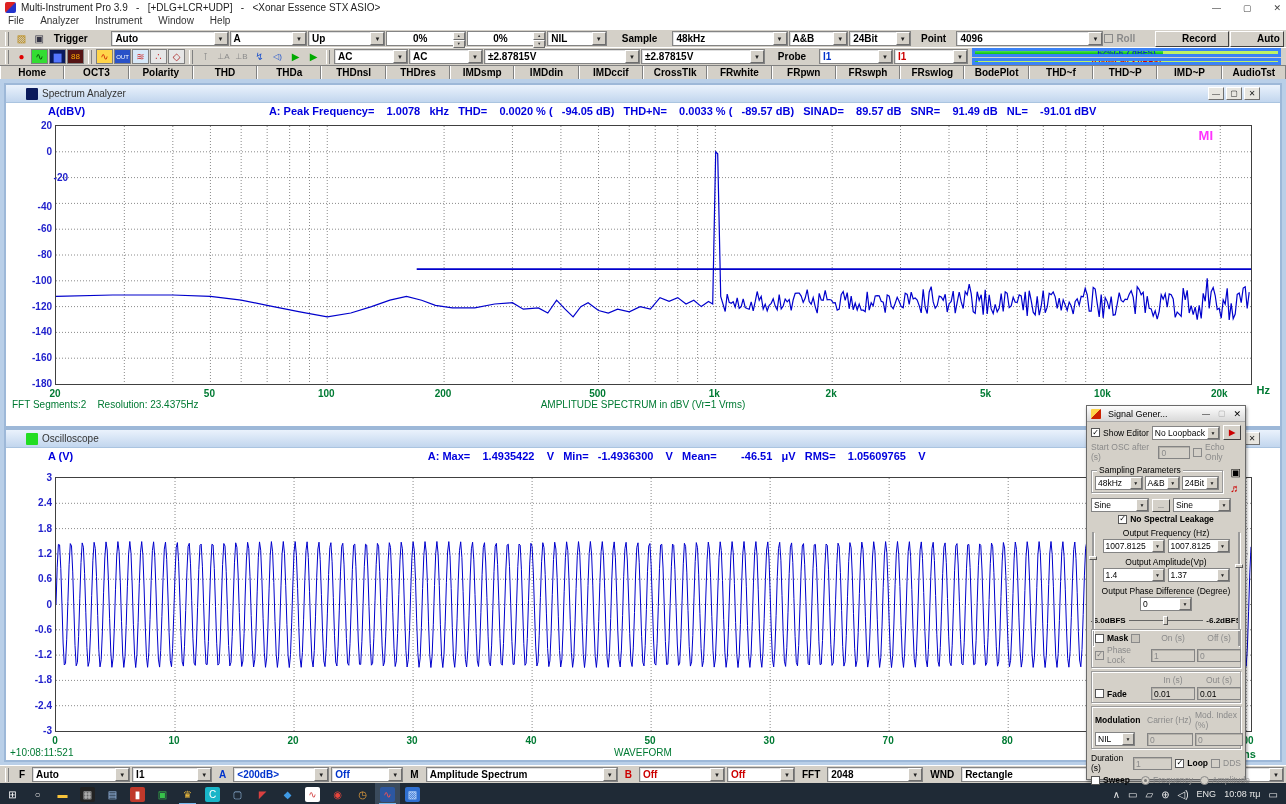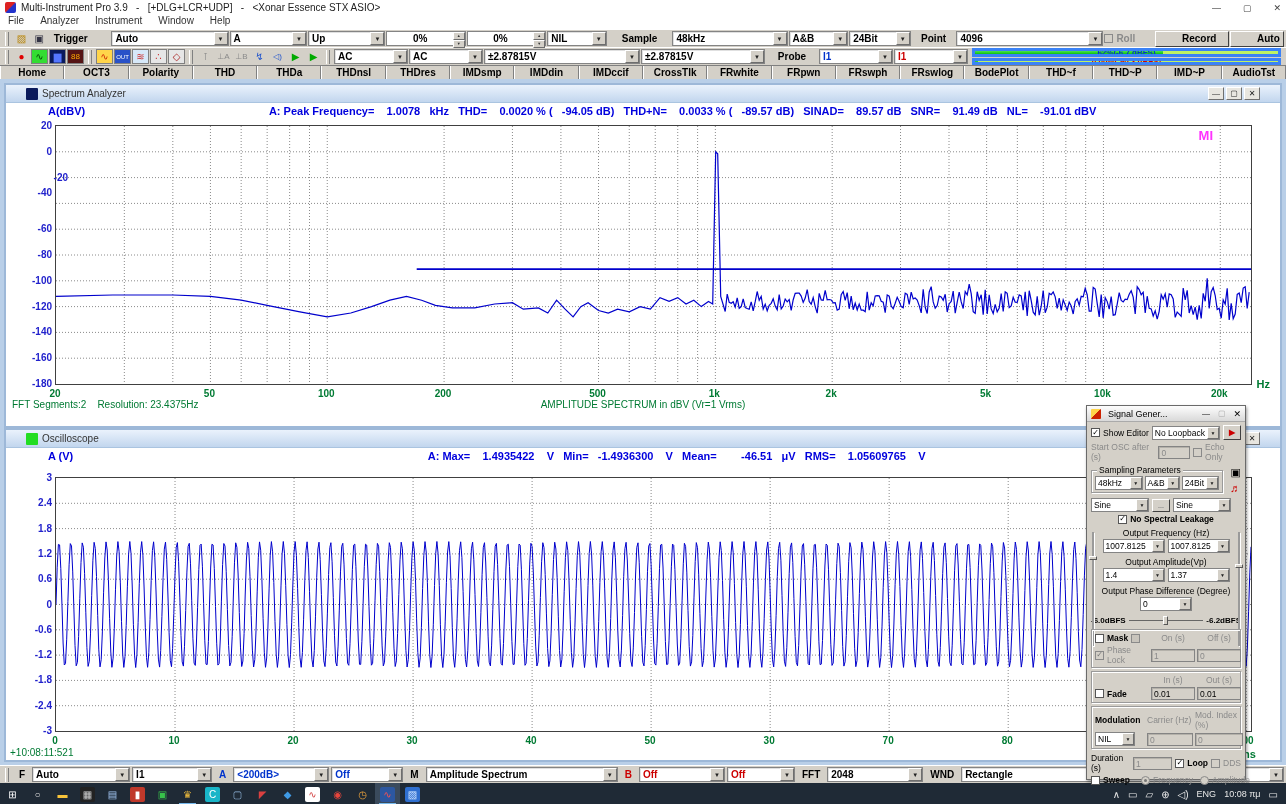--- a/index.html
+++ b/index.html
@@ -299,25 +299,25 @@
             <line x1="0" y1="180.6" x2="1195" y2="180.6" stroke="#8a8a8a" stroke-width="1" stroke-dasharray="1 2"></line>
             <line x1="0" y1="206.4" x2="1195" y2="206.4" stroke="#8a8a8a" stroke-width="1" stroke-dasharray="1 2"></line>
             <line x1="0" y1="232.20000000000002" x2="1195" y2="232.20000000000002" stroke="#8a8a8a" stroke-width="1" stroke-dasharray="1 2"></line>
             <polyline points="0.0,170.3 56.7,169.0 116.8,169.0 154.4,170.3 185.2,174.2 211.1,179.3 243.9,185.8 271.3,190.9 294.8,187.0 315.5,180.6 333.9,174.2 350.5,170.3 365.6,174.2 379.4,179.3 396.3,181.9 418.8,181.9 438.7,178.0 456.4,176.7 467.3,183.2 482.4,181.9 491.8,187.0 500.6,174.2 509.1,183.2 517.1,190.9 524.8,180.6 532.1,176.7 542.5,184.5 552.3,187.0 561.6,183.2 573.3,185.8 584.1,180.6 594.4,183.2 604.0,171.6 613.1,175.4 621.7,171.6 630.0,178.0 637.8,174.2 645.3,180.6 652.5,175.4 656.7,178.0 659.7,25.8 661.7,27.8 664.7,170.3 669.2,185.5 671.2,168.1 673.2,176.3 675.2,177.3 677.2,175.8 679.2,181.2 681.2,171.9 683.2,182.3 685.2,180.6 687.2,172.8 689.2,181.5 691.2,182.5 693.2,183.3 695.2,175.8 697.2,184.8 699.2,175.7 701.2,165.5 703.2,174.3 705.2,170.4 707.2,183.0 709.2,178.2 711.2,184.8 713.2,179.3 715.2,177.3 717.2,172.7 719.2,180.1 721.2,183.9 723.2,168.5 725.2,182.9 727.2,180.0 729.2,173.0 731.2,175.8 733.2,173.6 735.2,184.5 737.2,173.7 739.2,167.3 741.2,167.1 743.2,167.1 745.2,170.1 747.2,176.4 749.2,172.1 751.2,163.7 753.2,175.5 755.2,178.2 757.2,171.7 759.2,180.7 761.2,187.1 763.2,167.3 765.2,173.9 767.2,174.2 769.2,164.3 771.2,173.8 773.2,173.5 775.2,174.0 777.2,176.8 779.2,176.6 781.2,184.2 783.2,183.1 785.2,168.8 787.2,165.5 789.2,174.3 791.2,166.6 793.2,182.8 795.2,170.1 797.2,183.7 799.2,177.2 801.2,184.0 803.2,178.1 805.2,184.2 807.2,184.2 809.2,185.7 811.2,165.7 813.2,184.2 815.2,176.8 817.2,179.8 819.2,170.0 821.2,169.7 823.2,169.8 825.2,175.3 827.2,176.1 829.2,186.6 831.2,169.0 833.2,170.2 835.2,180.1 837.2,182.7 839.2,177.3 841.2,171.3 843.2,175.5 845.2,180.6 847.2,181.7 849.2,167.2 851.2,168.4 853.2,178.3 855.2,166.2 857.2,172.9 859.2,172.0 861.2,174.0 863.2,179.6 865.2,186.9 867.2,163.2 869.2,181.3 871.2,187.5 873.2,166.0 875.2,160.7 877.2,175.9 879.2,182.2 881.2,179.5 883.2,170.1 885.2,171.0 887.2,174.3 889.2,168.2 891.2,186.0 893.2,177.7 895.2,175.4 897.2,165.0 899.2,187.1 901.2,176.1 903.2,166.0 905.2,175.9 907.2,182.5 909.2,165.5 911.2,168.9 913.2,158.2 915.2,167.6 917.2,185.6 919.2,187.3 921.2,165.7 923.2,174.3 925.2,168.8 927.2,188.6 929.2,163.8 931.2,187.9 933.2,168.9 935.2,182.9 937.2,187.5 939.2,178.4 941.2,185.8 943.2,182.1 945.2,167.6 947.2,185.5 949.2,165.9 951.2,167.3 953.2,181.7 955.2,180.0 957.2,171.3 959.2,176.2 961.2,176.3 963.2,168.9 965.2,169.9 967.2,184.1 969.2,165.9 971.2,190.0 973.2,164.7 975.2,174.6 977.2,186.2 979.2,188.9 981.2,170.4 983.2,189.1 985.2,180.5 987.2,164.5 989.2,186.7 991.2,181.2 993.2,167.3 995.2,168.7 997.2,166.0 999.2,170.8 1001.2,182.4 1003.2,172.0 1005.2,184.4 1007.2,173.8 1009.2,178.9 1011.2,184.4 1013.2,176.1 1015.2,180.0 1017.2,188.0 1019.2,175.5 1021.2,172.9 1023.2,179.2 1025.2,170.3 1027.2,170.8 1029.2,162.3 1031.2,168.7 1033.2,185.1 1035.2,185.1 1037.2,161.4 1039.2,163.0 1041.2,177.3 1043.2,190.9 1045.2,168.6 1047.2,192.0 1049.2,171.6 1051.2,175.6 1053.2,183.2 1055.2,170.6 1057.2,189.2 1059.2,188.7 1061.2,178.2 1063.2,166.7 1065.2,174.4 1067.2,175.9 1069.2,173.1 1071.2,173.6 1073.2,168.3 1075.2,164.7 1077.2,171.1 1079.2,188.0 1081.2,160.8 1083.2,163.6 1085.2,168.7 1087.2,166.2 1089.2,187.0 1091.2,170.2 1093.2,182.3 1095.2,182.9 1097.2,190.0 1099.2,184.8 1101.2,193.2 1103.2,185.3 1105.2,168.7 1107.2,173.1 1109.2,167.8 1111.2,181.1 1113.2,167.9 1115.2,168.8 1117.2,172.9 1119.2,191.4 1121.2,186.0 1123.2,188.1 1125.2,190.3 1127.2,162.1 1129.2,173.9 1131.2,164.4 1133.2,187.0 1135.2,179.7 1137.2,188.6 1139.2,181.2 1141.2,193.7 1143.2,179.3 1145.2,192.5 1147.2,167.3 1149.2,175.3 1151.2,152.2 1153.2,182.5 1155.2,165.7 1157.2,161.5 1159.2,169.5 1161.2,183.6 1163.2,182.3 1165.2,192.1 1167.2,174.0 1169.2,178.2 1171.2,162.4 1173.2,193.9 1175.2,177.4 1177.2,192.7 1179.2,188.0 1181.2,168.4 1183.2,167.0 1185.2,176.6 1187.2,162.0 1189.2,160.7 1191.2,182.5 1193.2,166.1" fill="none" stroke="#0000cc" stroke-width="1.2"></polyline>
             <line x1="360.69835695907636" y1="143.19000000000003" x2="1195" y2="143.19000000000003" stroke="#0000cc" stroke-width="1.8"></line>
           </svg>
         <span class="wm" style="right:38px;top:2px">MI</span>
       </div>
       <span class="gfoot" style="left:6px;top:314px">FFT Segments:2    Resolution: 23.4375Hz</span>
       <span class="gfoot" style="left:0;right:0;top:314px;text-align:center">AMPLITUDE SPECTRUM in dBV (Vr=1 Vrms)</span>
-      <span class="unit" style="right:10px;top:293px">Hz</span>
+      <span class="unit" style="right:10px;top:299px">Hz</span>
     <span class="ytick" style="left: 2px; top: 35px;">20</span>
         <span class="ytick" style="left: 2px; top: 60.8px;">0</span>
         <span class="ytick" style="left: 18px; top: 86.6px;">-20</span>
-        <span class="ytick" style="left: 2px; top: 102px;">-40</span>
+        <span class="ytick" style="left: 2px; top: 116px;">-40</span>
         <span class="ytick" style="left: 2px; top: 138.2px;">-60</span>
         <span class="ytick" style="left: 2px; top: 164px;">-80</span>
         <span class="ytick" style="left: 2px; top: 189.8px;">-100</span>
         <span class="ytick" style="left: 2px; top: 215.6px;">-120</span>
         <span class="ytick" style="left: 2px; top: 241.4px;">-140</span>
         <span class="ytick" style="left: 2px; top: 267.2px;">-160</span>
         <span class="ytick" style="left: 2px; top: 293px;">-180</span>
         <span class="xtick" style="left: 31px; top: 303px;">20</span>
         <span class="xtick" style="left: 185.437px; top: 303px;">50</span>
         <span class="xtick" style="left: 302.263px; top: 303px;">100</span>
@@ -362,20 +362,21 @@
             <line x1="0" y1="101.19999999999999" x2="1195" y2="101.19999999999999" stroke="#8a8a8a" stroke-width="1" stroke-dasharray="1 2"></line>
             <line x1="0" y1="126.5" x2="1195" y2="126.5" stroke="#8a8a8a" stroke-width="1" stroke-dasharray="1 2"></line>
             <line x1="0" y1="151.79999999999998" x2="1195" y2="151.79999999999998" stroke="#8a8a8a" stroke-width="1" stroke-dasharray="1 2"></line>
             <line x1="0" y1="177.10000000000002" x2="1195" y2="177.10000000000002" stroke="#8a8a8a" stroke-width="1" stroke-dasharray="1 2"></line>
             <line x1="0" y1="202.39999999999998" x2="1195" y2="202.39999999999998" stroke="#8a8a8a" stroke-width="1" stroke-dasharray="1 2"></line>
             <line x1="0" y1="227.70000000000002" x2="1195" y2="227.70000000000002" stroke="#8a8a8a" stroke-width="1" stroke-dasharray="1 2"></line>
             <polyline points="0.0,126.5 1.2,89.2 2.4,66.4 3.6,66.9 4.8,90.5 6.0,128.0 7.1,165.0 8.3,187.0 9.5,185.6 10.7,161.2 11.9,123.4 13.1,86.8 14.3,65.6 15.5,68.0 16.7,93.1 17.9,131.1 19.0,167.4 20.2,187.8 21.4,184.4 22.6,158.6 23.8,120.3 25.0,84.4 26.2,64.9 27.4,69.2 28.6,95.7 29.8,134.2 30.9,169.7 32.1,188.4 33.3,183.2 34.5,155.9 35.7,117.3 36.9,82.2 38.1,64.3 39.3,70.5 40.5,98.5 41.7,137.3 42.8,171.9 44.0,188.9 45.2,181.7 46.4,153.1 47.6,114.2 48.8,80.0 50.0,63.9 51.2,72.0 52.4,101.3 53.6,140.3 54.8,174.0 55.9,189.3 57.1,180.2 58.3,150.3 59.5,111.2 60.7,78.0 61.9,63.6 63.1,73.6 64.3,104.1 65.5,143.3 66.7,176.0 67.8,189.4 69.0,178.5 70.2,147.4 71.4,108.2 72.6,76.1 73.8,63.5 75.0,75.4 76.2,107.0 77.4,146.3 78.6,177.8 79.7,189.5 80.9,176.7 82.1,144.5 83.3,105.3 84.5,74.3 85.7,63.6 86.9,77.2 88.1,110.0 89.3,149.2 90.5,179.5 91.6,189.3 92.8,174.8 94.0,141.5 95.2,102.4 96.4,72.6 97.6,63.8 98.8,79.2 100.0,113.0 101.2,152.0 102.4,181.1 103.6,189.1 104.7,172.7 105.9,138.5 107.1,99.6 108.3,71.1 109.5,64.1 110.7,81.3 111.9,116.0 113.1,154.8 114.3,182.6 115.5,188.7 116.6,170.6 117.8,135.4 119.0,96.8 120.2,69.7 121.4,64.6 122.6,83.5 123.8,119.1 125.0,157.5 126.2,183.9 127.4,188.1 128.5,168.3 129.7,132.4 130.9,94.1 132.1,68.4 133.3,65.3 134.5,85.8 135.7,122.2 136.9,160.2 138.1,185.1 139.3,187.4 140.4,166.0 141.6,129.3 142.8,91.5 144.0,67.3 145.2,66.1 146.4,88.2 147.6,125.3 148.8,162.8 150.0,186.2 151.2,186.5 152.4,163.5 153.5,126.2 154.7,89.0 155.9,66.3 157.1,67.0 158.3,90.7 159.5,128.4 160.7,165.2 161.9,187.1 163.1,185.5 164.3,161.0 165.4,123.1 166.6,86.5 167.8,65.5 169.0,68.1 170.2,93.3 171.4,131.4 172.6,167.6 173.8,187.9 175.0,184.3 176.2,158.3 177.3,120.0 178.5,84.2 179.7,64.8 180.9,69.3 182.1,96.0 183.3,134.5 184.5,169.9 185.7,188.5 186.9,183.0 188.1,155.6 189.2,117.0 190.4,82.0 191.6,64.3 192.8,70.7 194.0,98.7 195.2,137.6 196.4,172.1 197.6,189.0 198.8,181.6 200.0,152.9 201.2,113.9 202.3,79.8 203.5,63.9 204.7,72.2 205.9,101.5 207.1,140.6 208.3,174.2 209.5,189.3 210.7,180.0 211.9,150.0 213.1,110.9 214.2,77.8 215.4,63.6 216.6,73.8 217.8,104.4 219.0,143.6 220.2,176.1 221.4,189.4 222.6,178.3 223.8,147.1 225.0,107.9 226.1,75.9 227.3,63.5 228.5,75.6 229.7,107.3 230.9,146.5 232.1,178.0 233.3,189.5 234.5,176.5 235.7,144.2 236.9,105.0 238.0,74.1 239.2,63.6 240.4,77.4 241.6,110.3 242.8,149.5 244.0,179.7 245.2,189.3 246.4,174.6 247.6,141.2 248.8,102.1 250.0,72.5 251.1,63.8 252.3,79.4 253.5,113.3 254.7,152.3 255.9,181.3 257.1,189.0 258.3,172.5 259.5,138.2 260.7,99.3 261.9,71.0 263.0,64.2 264.2,81.5 265.4,116.3 266.6,155.1 267.8,182.8 269.0,188.6 270.2,170.4 271.4,135.1 272.6,96.5 273.8,69.6 274.9,64.7 276.1,83.8 277.3,119.4 278.5,157.8 279.7,184.1 280.9,188.0 282.1,168.1 283.3,132.1 284.5,93.9 285.7,68.3 286.8,65.3 288.0,86.1 289.2,122.5 290.4,160.5 291.6,185.3 292.8,187.3 294.0,165.7 295.2,129.0 296.4,91.3 297.6,67.2 298.8,66.1 299.9,88.5 301.1,125.6 302.3,163.0 303.5,186.3 304.7,186.4 305.9,163.3 307.1,125.9 308.3,88.7 309.5,66.2 310.7,67.1 311.8,91.0 313.0,128.7 314.2,165.5 315.4,187.2 316.6,185.4 317.8,160.7 319.0,122.8 320.2,86.3 321.4,65.4 322.6,68.2 323.7,93.6 324.9,131.7 326.1,167.9 327.3,187.9 328.5,184.2 329.7,158.1 330.9,119.7 332.1,84.0 333.3,64.7 334.5,69.4 335.6,96.3 336.8,134.8 338.0,170.1 339.2,188.5 340.4,182.9 341.6,155.4 342.8,116.6 344.0,81.8 345.2,64.2 346.4,70.8 347.5,99.0 348.7,137.9 349.9,172.3 351.1,189.0 352.3,181.4 353.5,152.6 354.7,113.6 355.9,79.6 357.1,63.8 358.3,72.3 359.5,101.8 360.6,140.9 361.8,174.4 363.0,189.3 364.2,179.9 365.4,149.7 366.6,110.6 367.8,77.6 369.0,63.6 370.2,74.0 371.4,104.7 372.5,143.9 373.7,176.3 374.9,189.5 376.1,178.2 377.3,146.8 378.5,107.6 379.7,75.7 380.9,63.5 382.1,75.7 383.3,107.6 384.4,146.8 385.6,178.2 386.8,189.5 388.0,176.3 389.2,143.9 390.4,104.7 391.6,74.0 392.8,63.6 394.0,77.6 395.2,110.6 396.3,149.7 397.5,179.9 398.7,189.3 399.9,174.4 401.1,140.9 402.3,101.8 403.5,72.3 404.7,63.8 405.9,79.6 407.1,113.6 408.3,152.6 409.4,181.4 410.6,189.0 411.8,172.3 413.0,137.9 414.2,99.0 415.4,70.8 416.6,64.2 417.8,81.8 419.0,116.6 420.2,155.4 421.3,182.9 422.5,188.5 423.7,170.1 424.9,134.8 426.1,96.3 427.3,69.4 428.5,64.7 429.7,84.0 430.9,119.7 432.1,158.1 433.2,184.2 434.4,187.9 435.6,167.9 436.8,131.7 438.0,93.6 439.2,68.2 440.4,65.4 441.6,86.3 442.8,122.8 444.0,160.7 445.1,185.4 446.3,187.2 447.5,165.5 448.7,128.7 449.9,91.0 451.1,67.1 452.3,66.2 453.5,88.7 454.7,125.9 455.9,163.3 457.1,186.4 458.2,186.3 459.4,163.0 460.6,125.6 461.8,88.5 463.0,66.1 464.2,67.2 465.4,91.3 466.6,129.0 467.8,165.7 469.0,187.3 470.1,185.3 471.3,160.5 472.5,122.5 473.7,86.1 474.9,65.3 476.1,68.3 477.3,93.9 478.5,132.1 479.7,168.1 480.9,188.0 482.0,184.1 483.2,157.8 484.4,119.4 485.6,83.8 486.8,64.7 488.0,69.6 489.2,96.5 490.4,135.1 491.6,170.4 492.8,188.6 493.9,182.8 495.1,155.1 496.3,116.3 497.5,81.5 498.7,64.2 499.9,71.0 501.1,99.3 502.3,138.2 503.5,172.5 504.7,189.0 505.9,181.3 507.0,152.3 508.2,113.3 509.4,79.4 510.6,63.8 511.8,72.5 513.0,102.1 514.2,141.2 515.4,174.6 516.6,189.3 517.8,179.7 518.9,149.5 520.1,110.3 521.3,77.4 522.5,63.6 523.7,74.1 524.9,105.0 526.1,144.2 527.3,176.5 528.5,189.5 529.7,178.0 530.8,146.5 532.0,107.3 533.2,75.6 534.4,63.5 535.6,75.9 536.8,107.9 538.0,147.1 539.2,178.3 540.4,189.4 541.6,176.1 542.7,143.6 543.9,104.4 545.1,73.8 546.3,63.6 547.5,77.8 548.7,110.9 549.9,150.0 551.1,180.0 552.3,189.3 553.5,174.2 554.7,140.6 555.8,101.5 557.0,72.2 558.2,63.9 559.4,79.8 560.6,113.9 561.8,152.9 563.0,181.6 564.2,189.0 565.4,172.1 566.6,137.6 567.7,98.7 568.9,70.7 570.1,64.3 571.3,82.0 572.5,117.0 573.7,155.6 574.9,183.0 576.1,188.5 577.3,169.9 578.5,134.5 579.6,96.0 580.8,69.3 582.0,64.8 583.2,84.2 584.4,120.0 585.6,158.3 586.8,184.3 588.0,187.9 589.2,167.6 590.4,131.4 591.5,93.3 592.7,68.1 593.9,65.5 595.1,86.5 596.3,123.1 597.5,161.0 598.7,185.5 599.9,187.1 601.1,165.2 602.3,128.4 603.5,90.7 604.6,67.0 605.8,66.3 607.0,89.0 608.2,126.2 609.4,163.5 610.6,186.5 611.8,186.2 613.0,162.8 614.2,125.3 615.4,88.2 616.5,66.1 617.7,67.3 618.9,91.5 620.1,129.3 621.3,166.0 622.5,187.4 623.7,185.1 624.9,160.2 626.1,122.2 627.3,85.8 628.4,65.3 629.6,68.4 630.8,94.1 632.0,132.4 633.2,168.3 634.4,188.1 635.6,183.9 636.8,157.5 638.0,119.1 639.2,83.5 640.3,64.6 641.5,69.7 642.7,96.8 643.9,135.4 645.1,170.6 646.3,188.7 647.5,182.6 648.7,154.8 649.9,116.0 651.1,81.3 652.3,64.1 653.4,71.1 654.6,99.6 655.8,138.5 657.0,172.7 658.2,189.1 659.4,181.1 660.6,152.0 661.8,113.0 663.0,79.2 664.2,63.8 665.3,72.6 666.5,102.4 667.7,141.5 668.9,174.8 670.1,189.3 671.3,179.5 672.5,149.2 673.7,110.0 674.9,77.2 676.1,63.6 677.2,74.3 678.4,105.3 679.6,144.5 680.8,176.7 682.0,189.5 683.2,177.8 684.4,146.3 685.6,107.0 686.8,75.4 688.0,63.5 689.1,76.1 690.3,108.2 691.5,147.4 692.7,178.5 693.9,189.4 695.1,176.0 696.3,143.3 697.5,104.1 698.7,73.6 699.9,63.6 701.1,78.0 702.2,111.2 703.4,150.3 704.6,180.2 705.8,189.3 707.0,174.0 708.2,140.3 709.4,101.3 710.6,72.0 711.8,63.9 713.0,80.0 714.1,114.2 715.3,153.1 716.5,181.7 717.7,188.9 718.9,171.9 720.1,137.3 721.3,98.5 722.5,70.5 723.7,64.3 724.9,82.2 726.0,117.3 727.2,155.9 728.4,183.2 729.6,188.4 730.8,169.7 732.0,134.2 733.2,95.7 734.4,69.2 735.6,64.9 736.8,84.4 737.9,120.3 739.1,158.6 740.3,184.4 741.5,187.8 742.7,167.4 743.9,131.1 745.1,93.1 746.3,68.0 747.5,65.6 748.7,86.8 749.9,123.4 751.0,161.2 752.2,185.6 753.4,187.0 754.6,165.0 755.8,128.0 757.0,90.5 758.2,66.9 759.4,66.4 760.6,89.2 761.8,126.5 762.9,163.8 764.1,186.6 765.3,186.1 766.5,162.5 767.7,125.0 768.9,88.0 770.1,66.0 771.3,67.4 772.5,91.8 773.7,129.6 774.8,166.2 776.0,187.4 777.2,185.0 778.4,159.9 779.6,121.9 780.8,85.6 782.0,65.2 783.2,68.6 784.4,94.4 785.6,132.7 786.7,168.6 787.9,188.1 789.1,183.8 790.3,157.3 791.5,118.8 792.7,83.3 793.9,64.6 795.1,69.8 796.3,97.1 797.5,135.7 798.7,170.8 799.8,188.7 801.0,182.5 802.2,154.5 803.4,115.7 804.6,81.1 805.8,64.1 807.0,71.3 808.2,99.9 809.4,138.8 810.6,173.0 811.7,189.1 812.9,181.0 814.1,151.7 815.3,112.7 816.5,79.0 817.7,63.7 818.9,72.8 820.1,102.7 821.3,141.8 822.5,175.0 823.6,189.4 824.8,179.4 826.0,148.9 827.2,109.7 828.4,77.0 829.6,63.6 830.8,74.5 832.0,105.6 833.2,144.8 834.4,176.9 835.5,189.5 836.7,177.6 837.9,146.0 839.1,106.7 840.3,75.2 841.5,63.5 842.7,76.3 843.9,108.5 845.1,147.7 846.3,178.7 847.5,189.4 848.6,175.8 849.8,143.0 851.0,103.8 852.2,73.5 853.4,63.7 854.6,78.2 855.8,111.5 857.0,150.6 858.2,180.4 859.4,189.2 860.5,173.8 861.7,140.0 862.9,101.0 864.1,71.9 865.3,63.9 866.5,80.3 867.7,114.5 868.9,153.4 870.1,181.9 871.3,188.9 872.4,171.7 873.6,137.0 874.8,98.2 876.0,70.4 877.2,64.3 878.4,82.4 879.6,117.6 880.8,156.2 882.0,183.3 883.2,188.4 884.3,169.5 885.5,133.9 886.7,95.5 887.9,69.1 889.1,64.9 890.3,84.7 891.5,120.6 892.7,158.9 893.9,184.6 895.1,187.7 896.2,167.2 897.4,130.8 898.6,92.8 899.8,67.9 901.0,65.6 902.2,87.0 903.4,123.7 904.6,161.5 905.8,185.7 907.0,186.9 908.2,164.8 909.3,127.7 910.5,90.2 911.7,66.8 912.9,66.5 914.1,89.5 915.3,126.8 916.5,164.0 917.7,186.7 918.9,186.0 920.1,162.3 921.2,124.6 922.4,87.8 923.6,65.9 924.8,67.5 926.0,92.0 927.2,129.9 928.4,166.5 929.6,187.5 930.8,184.9 932.0,159.7 933.1,121.6 934.3,85.4 935.5,65.1 936.7,68.7 937.9,94.7 939.1,133.0 940.3,168.8 941.5,188.2 942.7,183.7 943.9,157.0 945.0,118.5 946.2,83.1 947.4,64.5 948.6,70.0 949.8,97.4 951.0,136.0 952.2,171.0 953.4,188.7 954.6,182.3 955.8,154.3 957.0,115.4 958.1,80.9 959.3,64.0 960.5,71.4 961.7,100.1 962.9,139.1 964.1,173.2 965.3,189.1 966.5,180.8 967.7,151.5 968.9,112.4 970.0,78.8 971.2,63.7 972.4,73.0 973.6,103.0 974.8,142.1 976.0,175.2 977.2,189.4 978.4,179.2 979.6,148.6 980.8,109.4 981.9,76.9 983.1,63.6 984.3,74.7 985.5,105.9 986.7,145.1 987.9,177.1 989.1,189.5 990.3,177.4 991.5,145.7 992.7,106.5 993.8,75.0 995.0,63.5 996.2,76.5 997.4,108.8 998.6,148.0 999.8,178.9 1001.0,189.4 1002.2,175.6 1003.4,142.7 1004.6,103.5 1005.8,73.3 1006.9,63.7 1008.1,78.4 1009.3,111.8 1010.5,150.9 1011.7,180.5 1012.9,189.2 1014.1,173.6 1015.3,139.7 1016.5,100.7 1017.7,71.7 1018.8,64.0 1020.0,80.5 1021.2,114.8 1022.4,153.7 1023.6,182.0 1024.8,188.8 1026.0,171.5 1027.2,136.7 1028.4,97.9 1029.6,70.2 1030.7,64.4 1031.9,82.6 1033.1,117.9 1034.3,156.5 1035.5,183.4 1036.7,188.3 1037.9,169.2 1039.1,133.6 1040.3,95.2 1041.5,68.9 1042.6,65.0 1043.8,84.9 1045.0,120.9 1046.2,159.1 1047.4,184.7 1048.6,187.7 1049.8,166.9 1051.0,130.5 1052.2,92.5 1053.4,67.7 1054.6,65.7 1055.7,87.3 1056.9,124.0 1058.1,161.7 1059.3,185.8 1060.5,186.9 1061.7,164.5 1062.9,127.4 1064.1,90.0 1065.3,66.7 1066.5,66.6 1067.6,89.7 1068.8,127.1 1070.0,164.3 1071.2,186.8 1072.4,185.9 1073.6,162.0 1074.8,124.3 1076.0,87.5 1077.2,65.8 1078.4,67.6 1079.5,92.3 1080.7,130.2 1081.9,166.7 1083.1,187.6 1084.3,184.8 1085.5,159.4 1086.7,121.3 1087.9,85.1 1089.1,65.1 1090.3,68.8 1091.4,94.9 1092.6,133.3 1093.8,169.0 1095.0,188.3 1096.2,183.6 1097.4,156.7 1098.6,118.2 1099.8,82.9 1101.0,64.5 1102.2,70.1 1103.4,97.6 1104.5,136.4 1105.7,171.2 1106.9,188.8 1108.1,182.2 1109.3,154.0 1110.5,115.1 1111.7,80.7 1112.9,64.0 1114.1,71.6 1115.3,100.4 1116.4,139.4 1117.6,173.4 1118.8,189.2 1120.0,180.7 1121.2,151.2 1122.4,112.1 1123.6,78.6 1124.8,63.7 1126.0,73.1 1127.2,103.3 1128.3,142.4 1129.5,175.4 1130.7,189.4 1131.9,179.0 1133.1,148.3 1134.3,109.1 1135.5,76.7 1136.7,63.5 1137.9,74.8 1139.1,106.2 1140.2,145.4 1141.4,177.3 1142.6,189.5 1143.8,177.3 1145.0,145.4 1146.2,106.2 1147.4,74.8 1148.6,63.5 1149.8,76.7 1151.0,109.1 1152.2,148.3 1153.3,179.0 1154.5,189.4 1155.7,175.4 1156.9,142.4 1158.1,103.3 1159.3,73.1 1160.5,63.7 1161.7,78.6 1162.9,112.1 1164.1,151.2 1165.2,180.7 1166.4,189.2 1167.6,173.4 1168.8,139.4 1170.0,100.4 1171.2,71.6 1172.4,64.0 1173.6,80.7 1174.8,115.1 1176.0,154.0 1177.1,182.2 1178.3,188.8 1179.5,171.2 1180.7,136.4 1181.9,97.6 1183.1,70.1 1184.3,64.5 1185.5,82.9 1186.7,118.2 1187.9,156.7 1189.0,183.6 1190.2,188.3 1191.4,169.0 1192.6,133.3 1193.8,94.9 1195.0,68.8" fill="none" stroke="#0000cc" stroke-width="1"></polyline>
           </svg>
       </div>
       <span class="gfoot" style="left:4px;top:317px">+10:08:11:521</span>
+      <span class="gfoot" style="left:0;right:0;top:317px;text-align:center">WAVEFORM</span>
       <span class="unit" style="right:24px;top:318px">ms</span>
     <span class="ytick" style="left: 2px; top: 42px;">3</span>
         <span class="ytick" style="left: 2px; top: 67.3px;">2.4</span>
         <span class="ytick" style="left: 2px; top: 92.6px;">1.8</span>
         <span class="ytick" style="left: 2px; top: 117.9px;">1.2</span>
         <span class="ytick" style="left: 2px; top: 143.2px;">0.6</span>
         <span class="ytick" style="left: 2px; top: 168.5px;">0</span>
         <span class="ytick" style="left: 2px; top: 193.8px;">-0.6</span>
         <span class="ytick" style="left: 2px; top: 219.1px;">-1.2</span>
         <span class="ytick" style="left: 2px; top: 244.4px;">-1.8</span>

